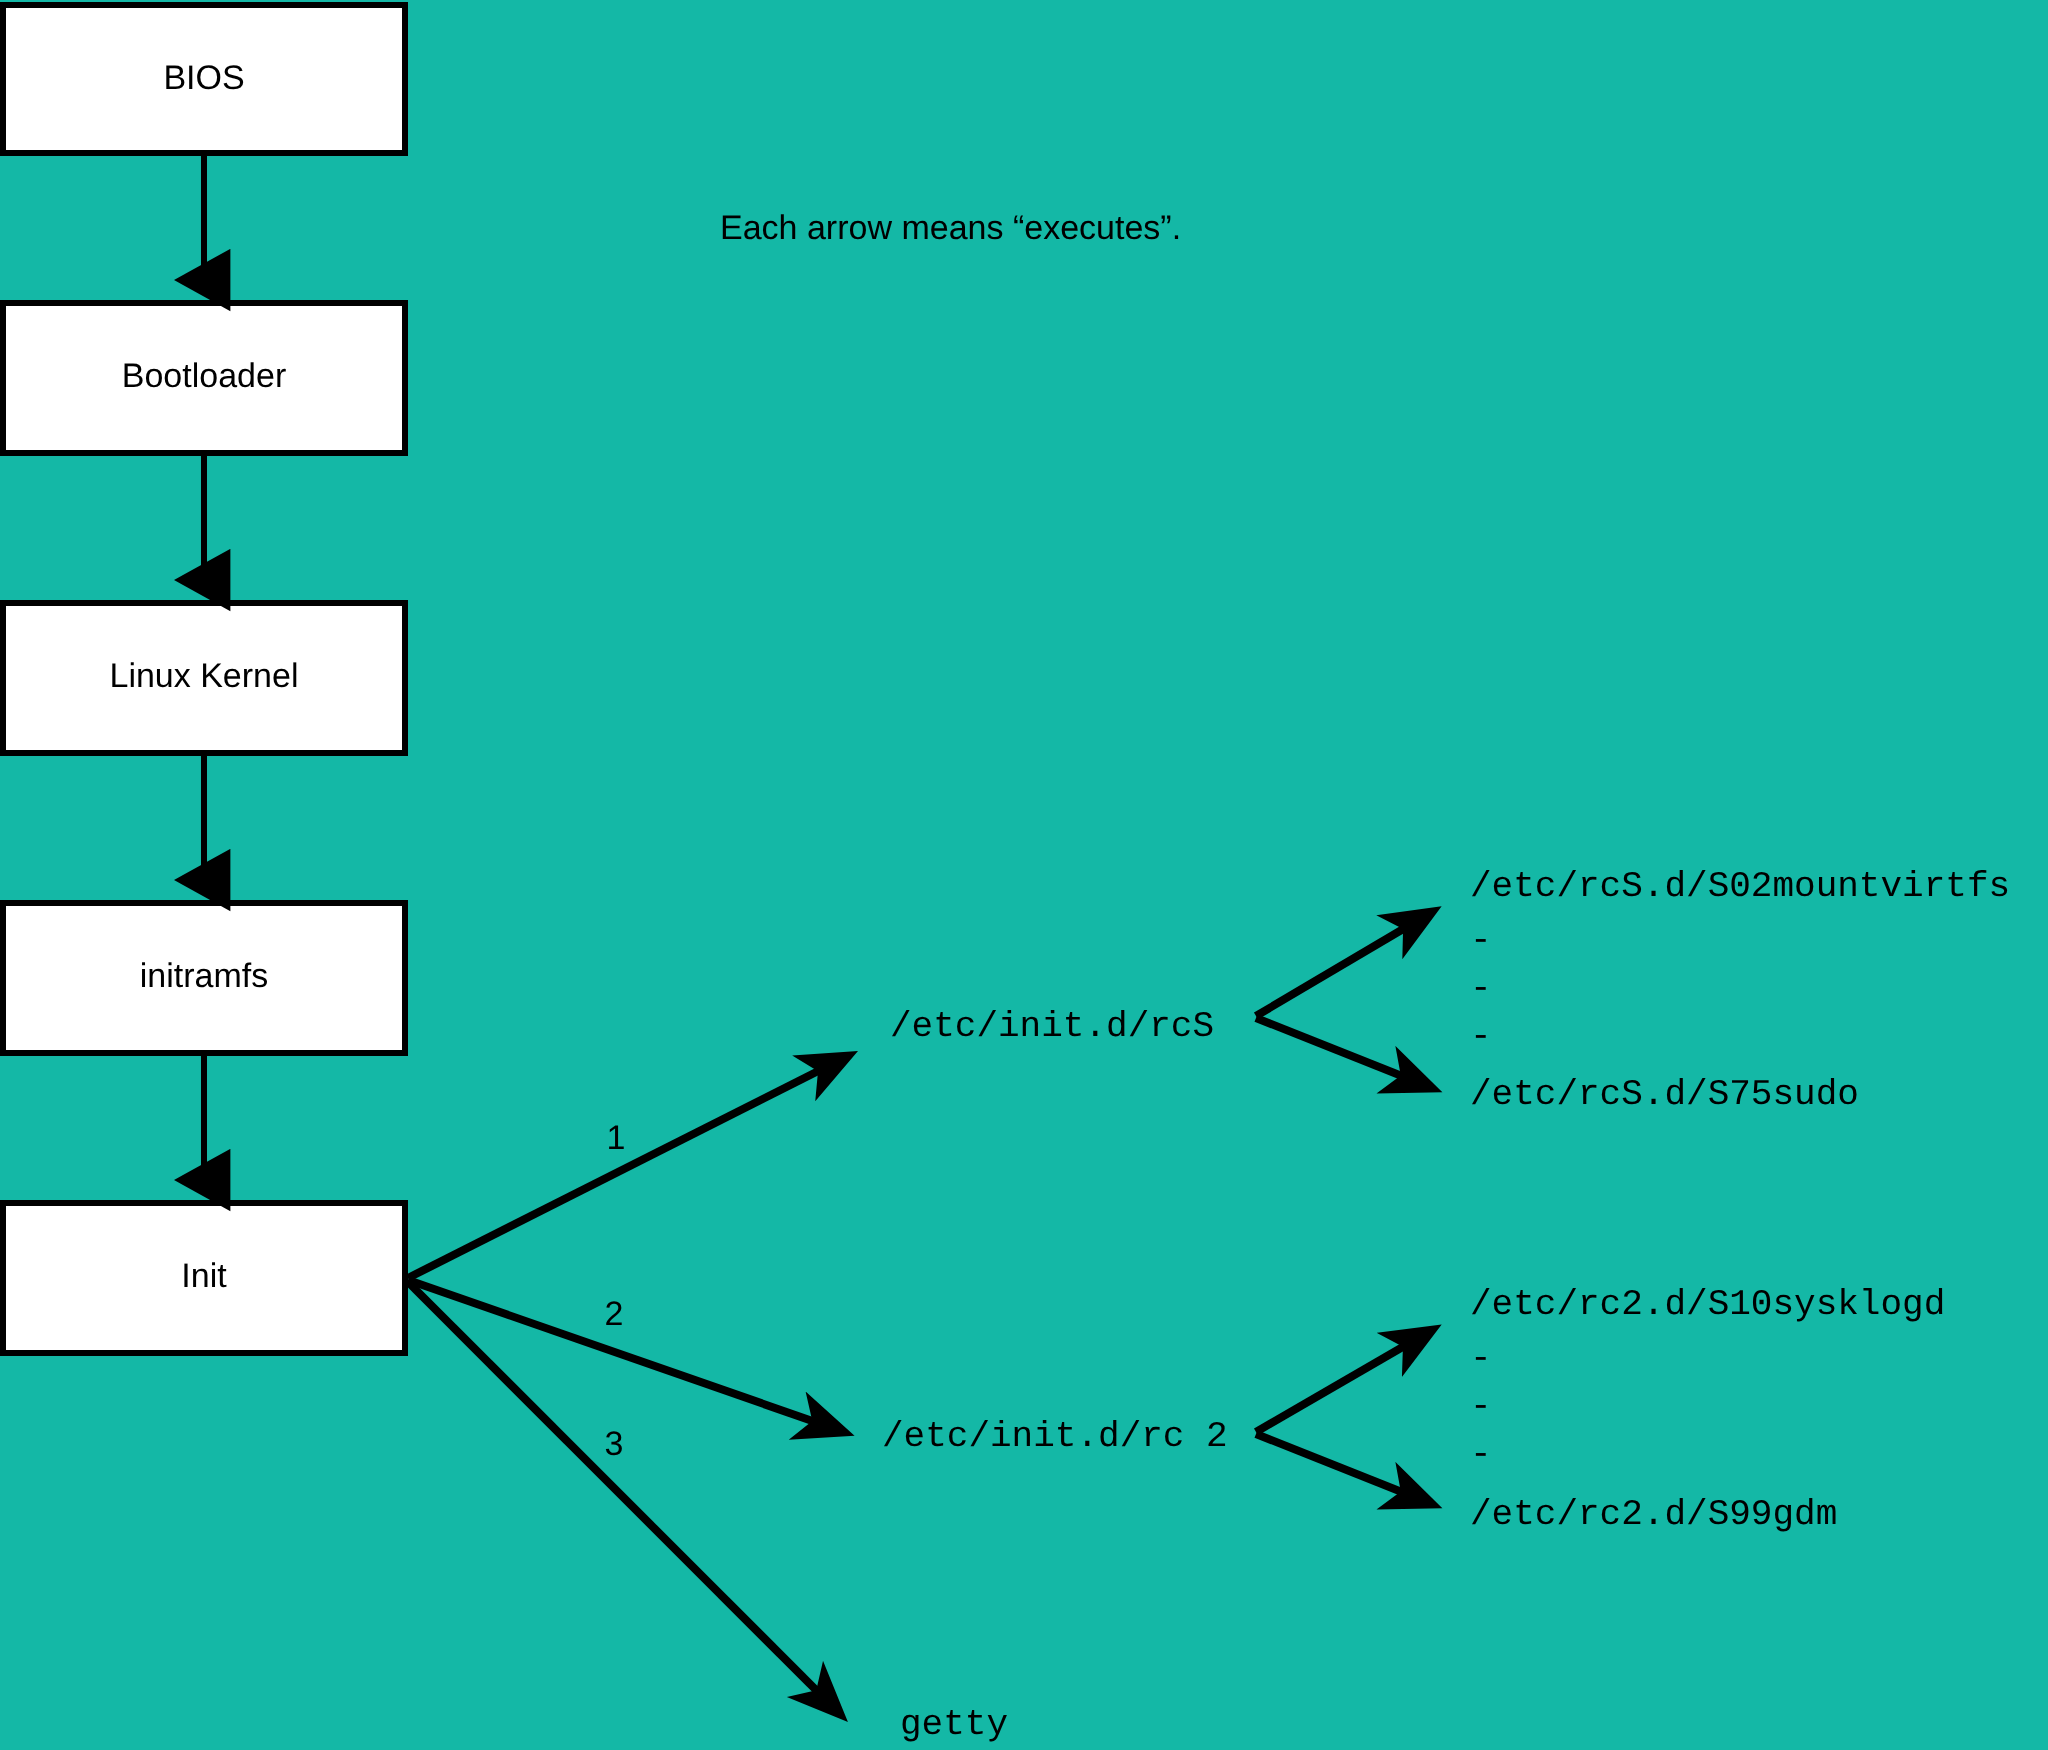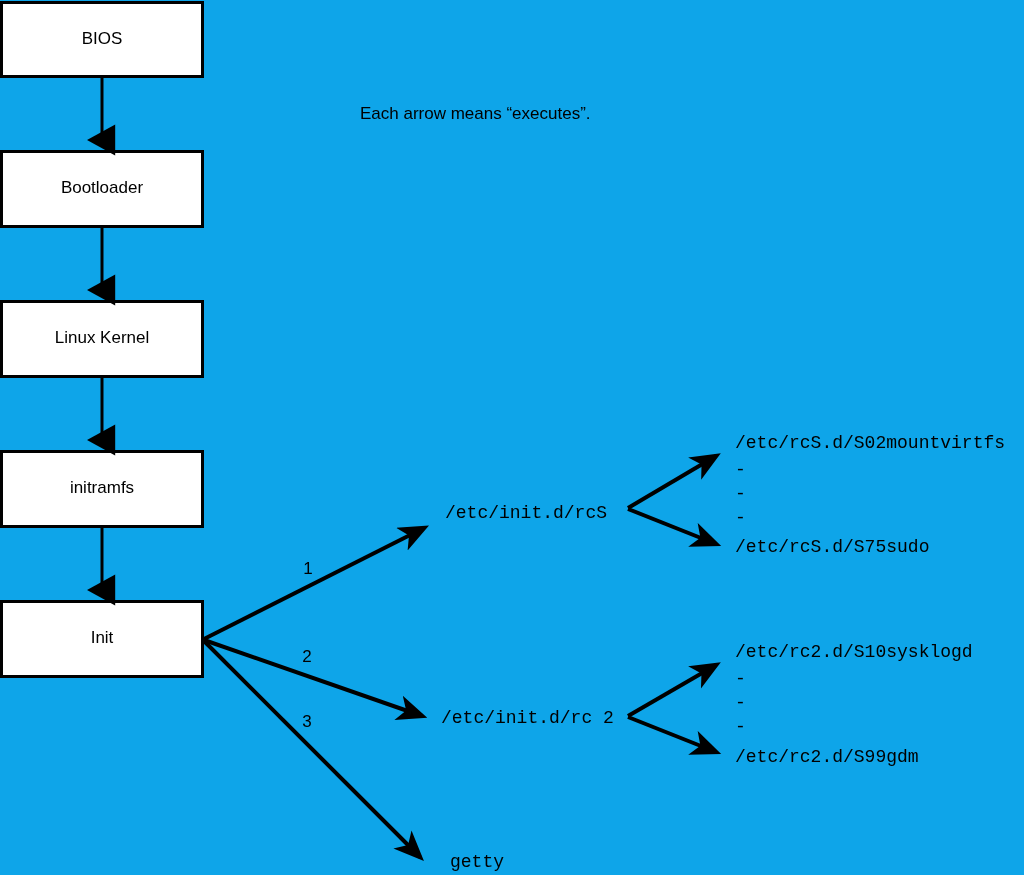--- a/index.html
+++ b/index.html
@@ -9,21 +9,21 @@
     background: #ffffff;
   }
   body {
     font-family: "Liberation Sans", sans-serif;
     color: #000000;
   }
   #canvas {
     position: relative;
     width: 1024px;
     height: 875px;
-    background: #0ea5e9;
+    background: #14b8a6;
     overflow: hidden;
   }
   #diagram-svg {
     position: absolute;
     left: 0;
     top: 0;
     width: 1024px;
     height: 875px;
     display: block;
   }

